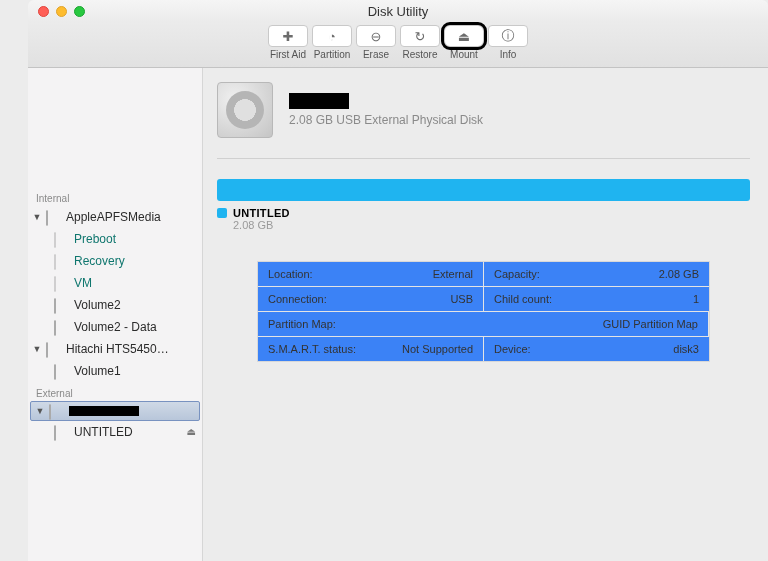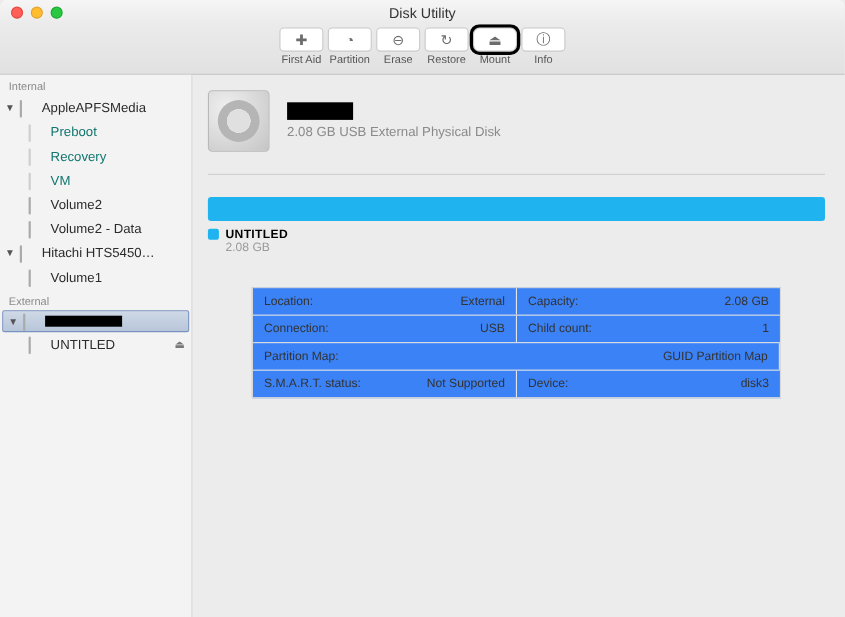--- a/index.html
+++ b/index.html
@@ -1,35 +1,35 @@
 <!DOCTYPE html>
 <html><head>
 <meta charset="utf-8">
 <style>
 * { box-sizing: border-box; margin: 0; padding: 0; }
 body { font-family: -apple-system, "Helvetica Neue", Arial, sans-serif; font-size: 12px; background: #ececec; width: 768px; height: 561px; overflow: hidden; }
-.window { width: 768px; height: 561px; display: flex; flex-direction: column; background: #ececec; border-radius: 6px; position: relative; }
+.window { width: 768px; height: 561px; display: flex; flex-direction: column; background: #ececec; border-radius: 6px; position: relative; padding-left: 28px; }
 
 .titlebar { height: 22px; display: flex; align-items: center; position: relative; background: linear-gradient(#f5f5f5,#ebebeb); border-top-left-radius: 6px; border-top-right-radius: 6px; }
 .traffic { display: flex; gap: 7px; padding-left: 10px; }
 .tl { width: 11px; height: 11px; border-radius: 50%; }
 .tl.close { background: #ff5f57; border: 0.5px solid #e1453d; }
 .tl.min { background: #febc2e; border: 0.5px solid #e0a32c; }
 .tl.max { background: #28c840; border: 0.5px solid #1ba531; }
 .title { position: absolute; left: 0; right: 0; text-align: center; font-size: 13px; color: #333; }
 
 .toolbar { height: 46px; display: flex; justify-content: center; align-items: flex-start; gap: 4px; background: linear-gradient(#ebebeb,#e1e1e1); border-bottom: 1px solid #c3c3c3; padding-top: 3px; }
 .tbutton { display: flex; flex-direction: column; align-items: center; gap: 2px; }
 .tbutton .btnbox { width: 40px; height: 22px; background: #ffffff; border: 1px solid #c9c9c9; border-radius: 4px; display: flex; align-items: center; justify-content: center; color: #6c6c6c; font-size: 13px; }
 .tbutton.highlight .btnbox { outline: 3px solid #000; border-radius: 6px; }
 .tbutton .lbl { font-size: 10px; color: #555; }
 
 .body { flex: 1; display: flex; min-height: 0; }
 
-.sidebar { width: 175px; background: #f4f3f4; border-right: 1px solid #d6d6d6; display: flex; flex-direction: column; overflow: hidden; }
+.sidebar { width: 175px; background: #f4f3f4; border-right: 1px solid #d6d6d6; display: flex; flex-direction: column; overflow: hidden; justify-content: center; }
 .sechdr { font-size: 10px; color: #8a8a8a; padding: 6px 8px 2px; }
 .srow { display: flex; align-items: center; height: 22px; padding: 0 6px 0 4px; gap: 4px; font-size: 12px; color: #2b2b2b; }
 .srow .discl { width: 10px; text-align: center; font-size: 9px; color: #555; }
 .srow.child { padding-left: 26px; }
 .srow.selected { background: linear-gradient(#cfd9e6,#b8c6da); border: 1px solid #7892c0; border-radius: 2px; margin: 0 2px; height: 20px; }
 .srow.dim { color: #0f766e; }
 .sicon { width: 16px; height: 12px; position: relative; }
 .hddicon { width: 15px; height: 12px; background: linear-gradient(#dcdcdc,#c2c2c2); border: 1px solid #aaa; border-radius: 2px; }
 .hddicon.dim { opacity: 0.5; }
 .redact { background: #000; height: 10px; }

